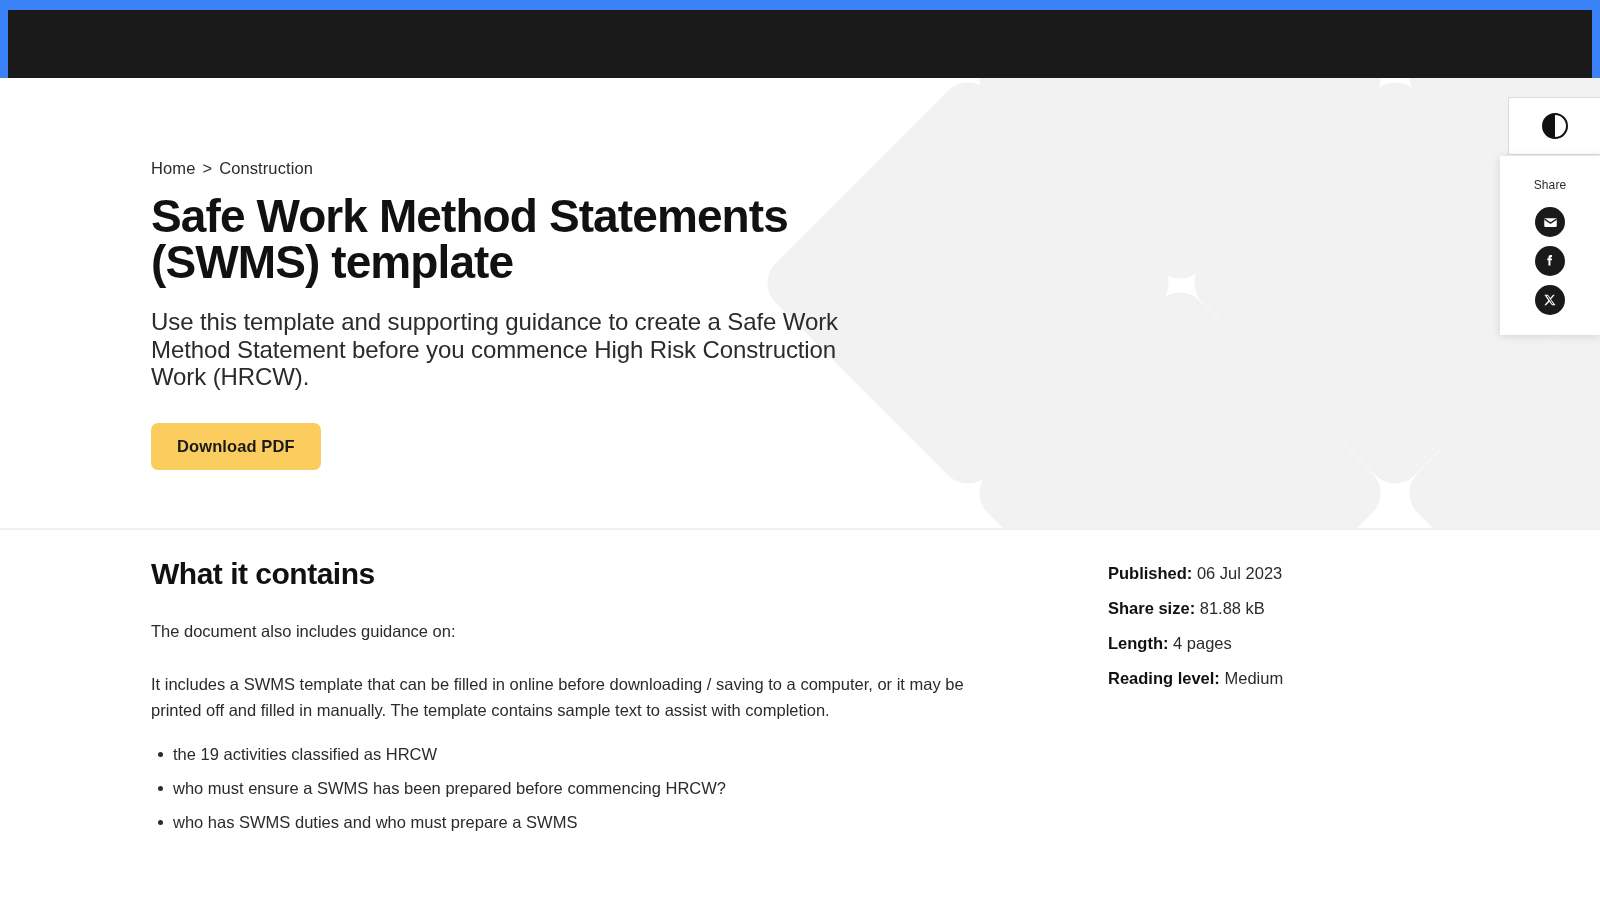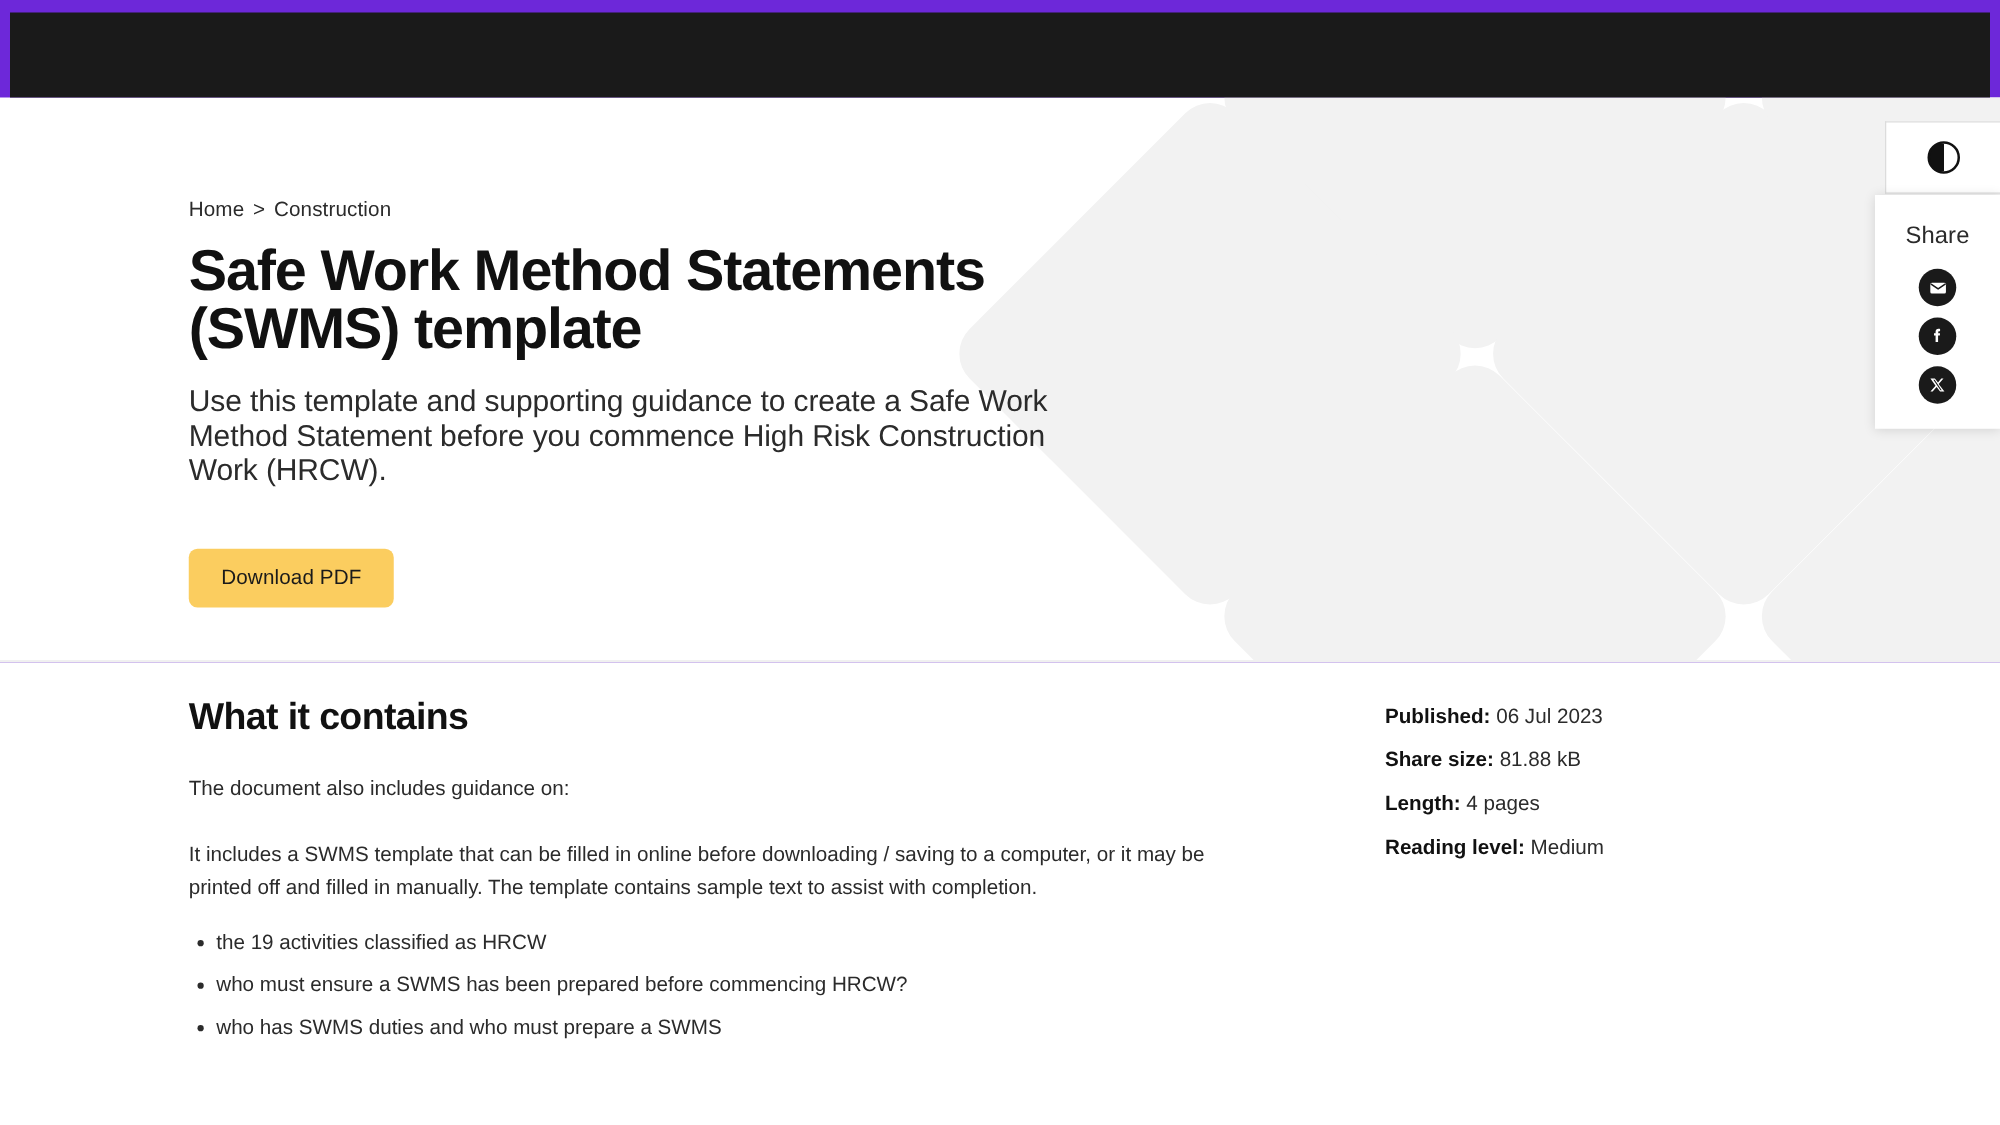--- a/index.html
+++ b/index.html
@@ -13,21 +13,21 @@
     background: #ffffff;
     font-family: "Liberation Sans", sans-serif;
     color: #1a1a1a;
     -webkit-font-smoothing: antialiased;
   }
 
   .page {
     position: relative;
     width: 1600px;
     height: 900px;
-    background: #6d28d9;
+    background: #3b82f6;
     overflow: hidden;
   }
 
   
   .topbar {
     position: absolute;
     left: 8px;
     top: 10px;
     width: 1584px;
     height: 68px;
@@ -96,40 +96,40 @@
     margin: 14px 0 0 0;
     font-size: 46px;
     line-height: 46px;
     font-weight: 700;
     letter-spacing: -0.9px;
     color: #111111;
     max-width: 640px;
   }
 
   .hero-desc {
-    margin: 23px 0 16px 0;
+    margin: 23px 0 0 0;
     font-size: 24px;
     line-height: 27.5px;
     color: #2b2b2b;
     font-weight: 400;
     max-width: 700px;
     letter-spacing: -0.1px;
   }
 
   .download-btn {
     display: inline-block;
     margin-top: 32px;
     padding: 15px 26px 16px 26px;
     background: #fbcd5f;
     color: #1a1a1a;
     border: none;
     border-radius: 7px;
     font-family: "Liberation Sans", sans-serif;
     font-size: 16.5px;
-    font-weight: 400;
+    font-weight: 700;
     letter-spacing: .1px;
     cursor: pointer;
     line-height: 1;
   }
 
   
   .hero-divider {
     position: absolute;
     left: 0;
     top: 528px;
@@ -170,21 +170,21 @@
     width: 100px;
     padding: 22px 0 20px 0;
     background: #ffffff;
     box-shadow: 0 1px 9px rgba(0,0,0,0.13);
     display: flex;
     flex-direction: column;
     align-items: center;
     z-index: 10;
   }
   .share-label {
-    font-size: 19px;
+    font-size: 12px;
     color: #2b2b2b;
     margin-bottom: 15px;
     letter-spacing: .1px;
   }
   .share-icon {
     width: 30px;
     height: 30px;
     border-radius: 50%;
     background: #1a1a1a;
     display: flex;

